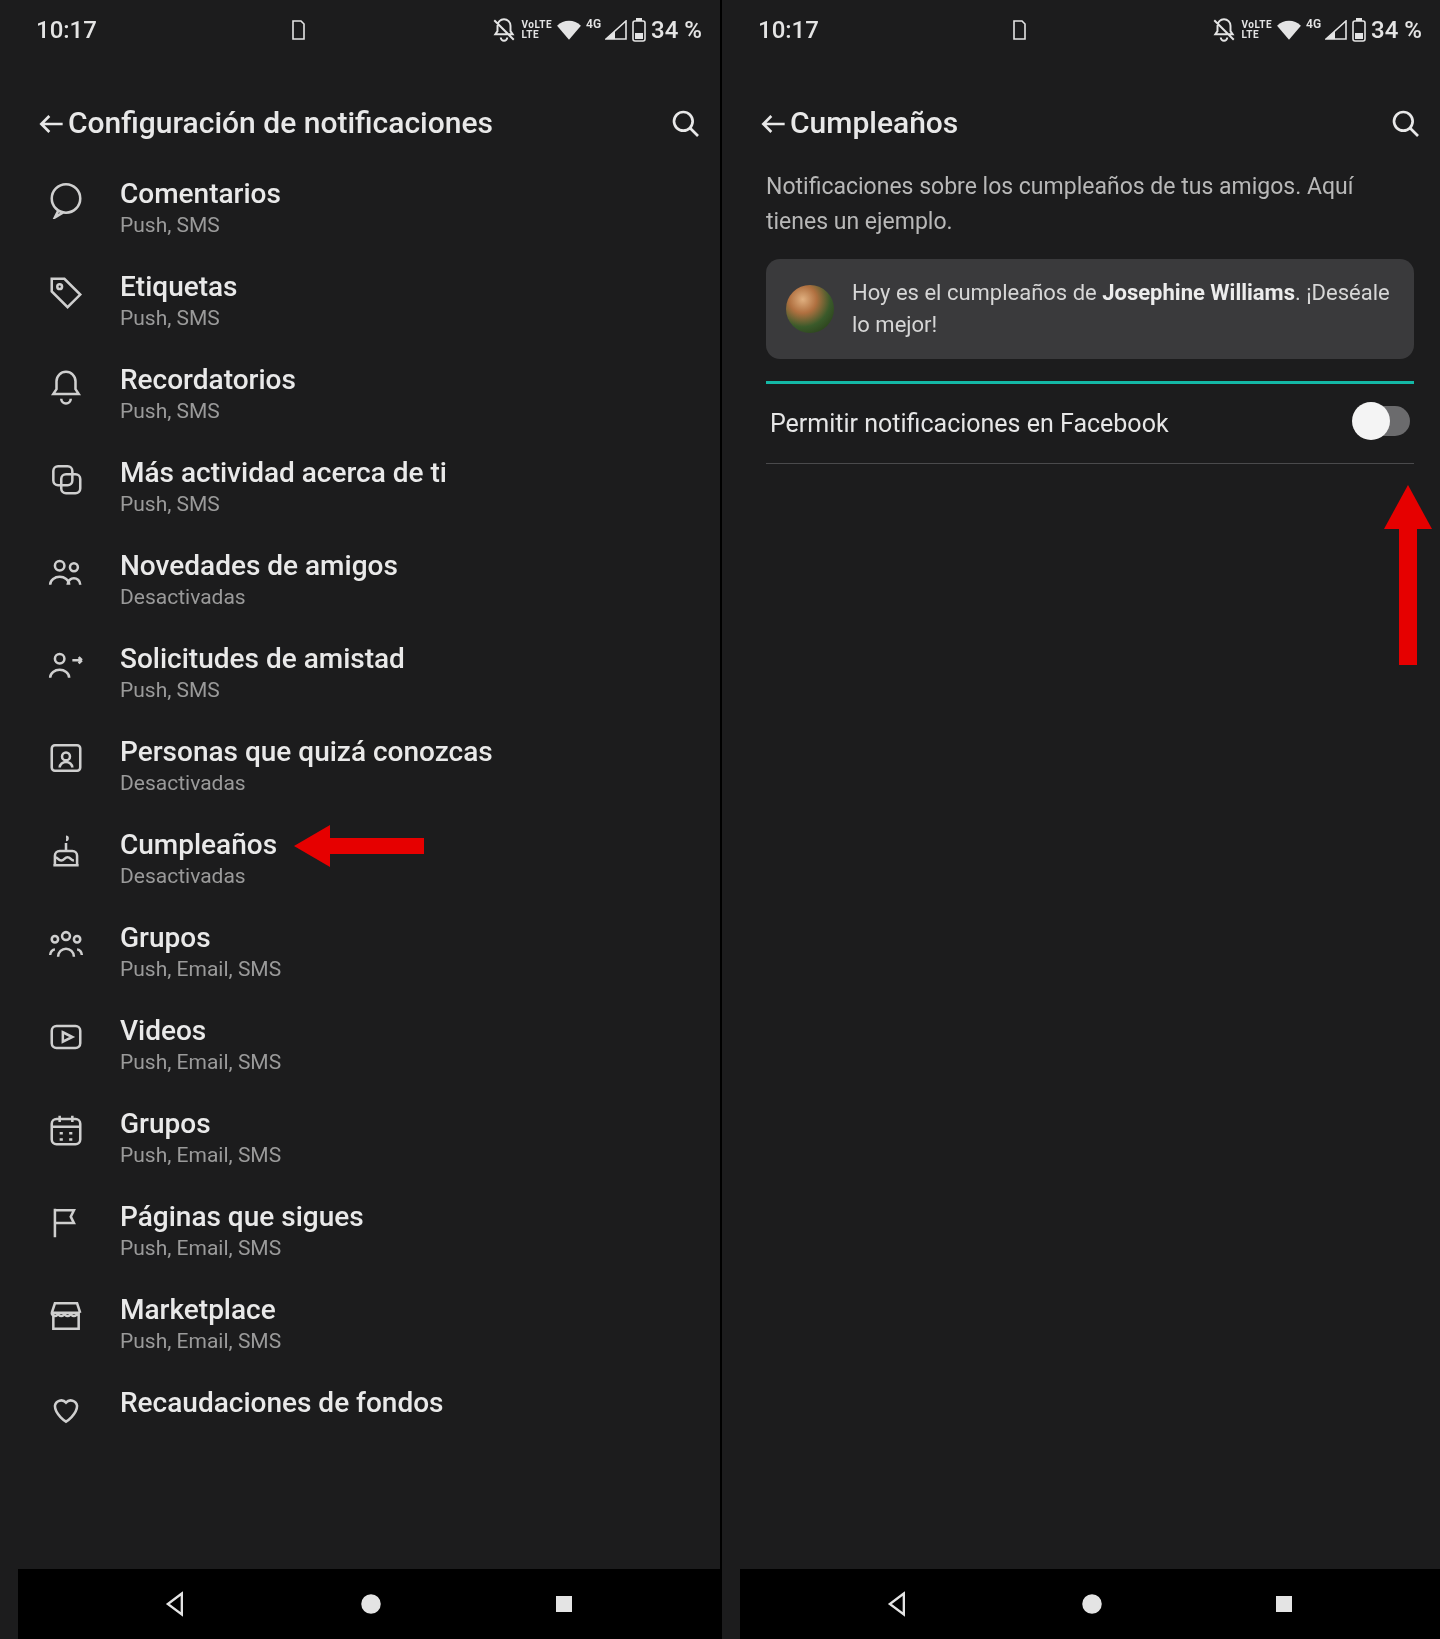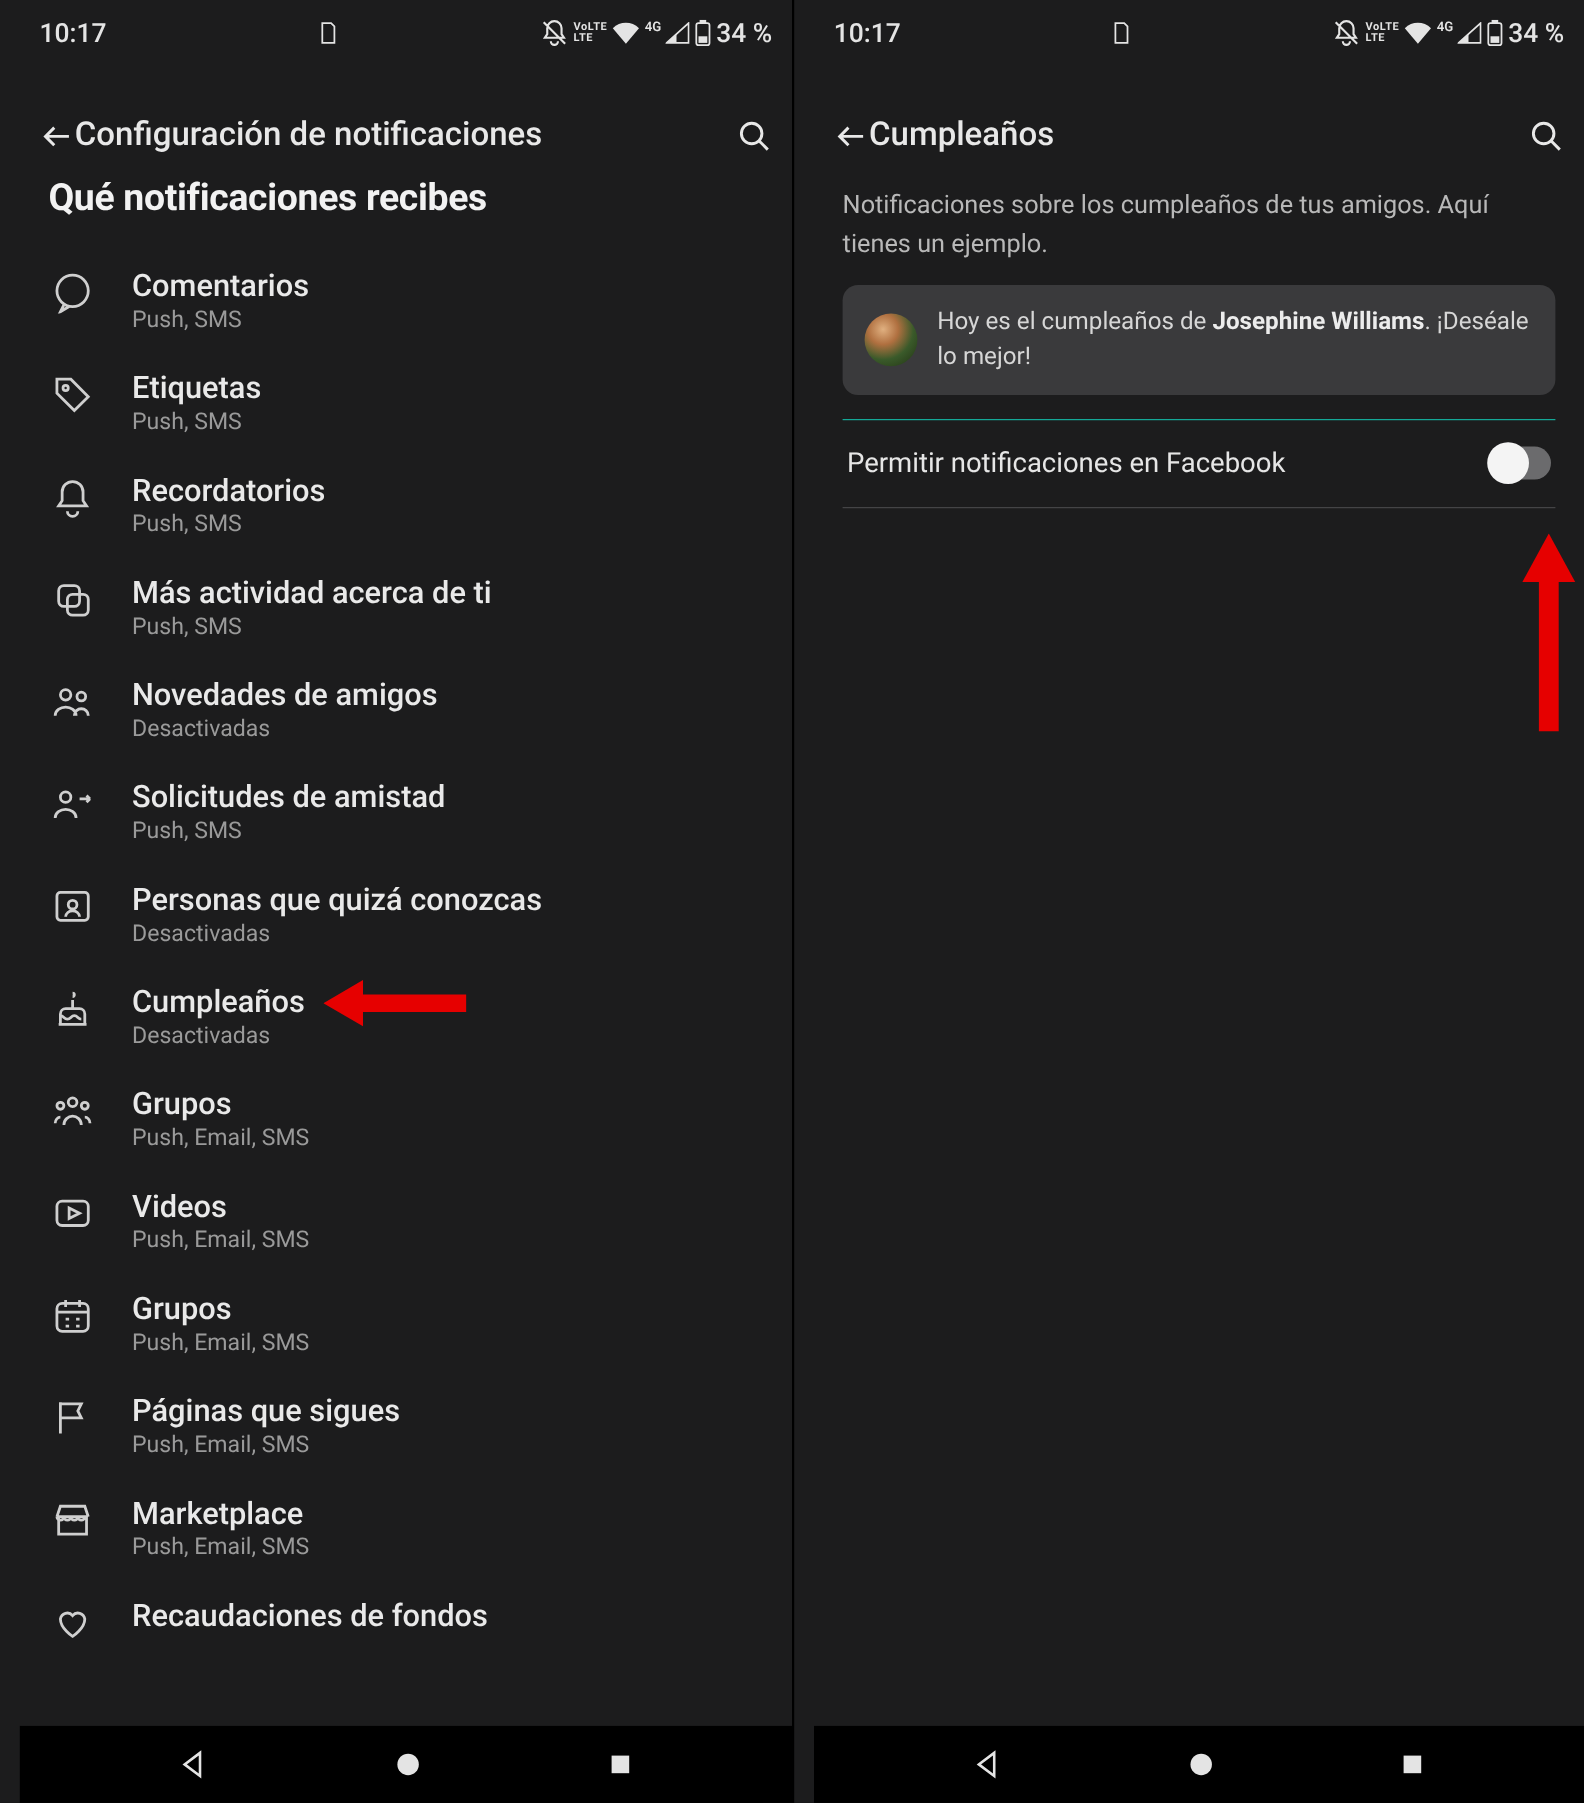--- a/index.html
+++ b/index.html
@@ -86,24 +86,24 @@
   }
   .avatar {
     width: 48px; height: 48px; border-radius: 50%;
     background: radial-gradient(circle at 35% 30%, #e0b080 0%, #b07040 30%, #3a5a2a 60%, #203012 100%);
     flex-shrink: 0;
   }
   .example-text { color: #d6d6d6; font-size: 22px; line-height: 1.45; }
   .example-text b { color: #ececec; font-weight: 700; }
 
   .toggle-row {
-    border-top: 1px solid #14b8a6;
+    border-top: 3px solid #14b8a6;
     border-bottom: 1px solid #4a4a4c;
     display: flex;
-    align-items: center;
+    align-items: flex-start;
     padding: 22px 4px;
     gap: 20px;
   }
   .toggle-label { color: #e6e6e6; font-size: 25px; line-height: 1.4; flex: 1; }
   .switch {
     width: 56px; height: 30px; background: #6b6b6d; border-radius: 15px;
     position: relative; flex-shrink: 0;
   }
   .switch .knob {
     position: absolute; left: -2px; top: -4px;
@@ -189,21 +189,20 @@
     <div class="header-title">Configuración de notificaciones</div>
     <span class="search-btn">
       <svg width="32" height="32" viewBox="0 0 24 24" stroke="#e8e8e8" stroke-width="2" fill="none">
           <circle cx="10" cy="10" r="7"></circle>
           <path d="M21 21l-6-6"></path>
         </svg>
     </span>
   </div>
 
   <div class="content">
-    <div class="section-title">Qué notificaciones recibes</div>
 
     <div class="row">
       <div class="row-icon">
         <svg width="38" height="38" viewBox="0 0 24 24" stroke="#cfcfcf" stroke-width="1.6" fill="none">
             <circle cx="12" cy="11" r="9"></circle>
             <path d="M7 19l-2 4 5-3"></path>
           </svg>
       </div>
       <div class="row-text">
           <div class="row-title">Comentarios</div>

